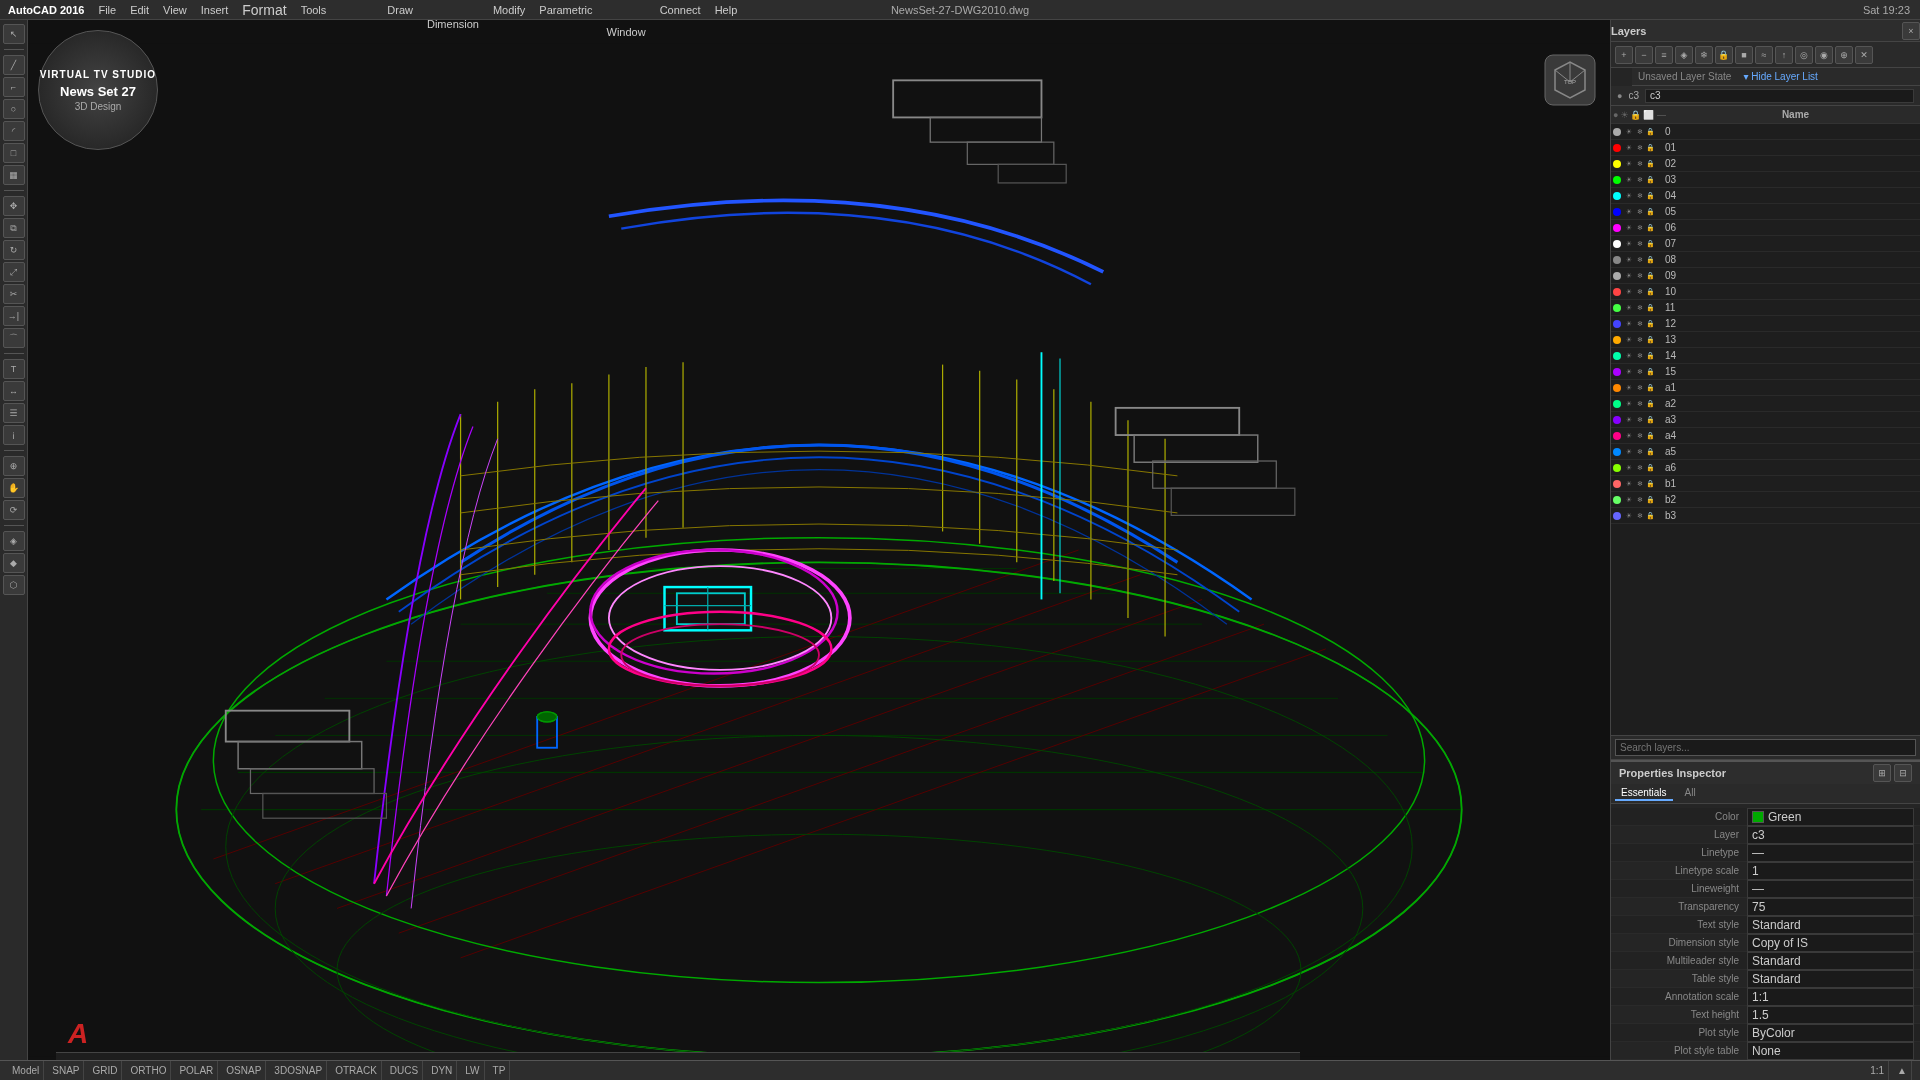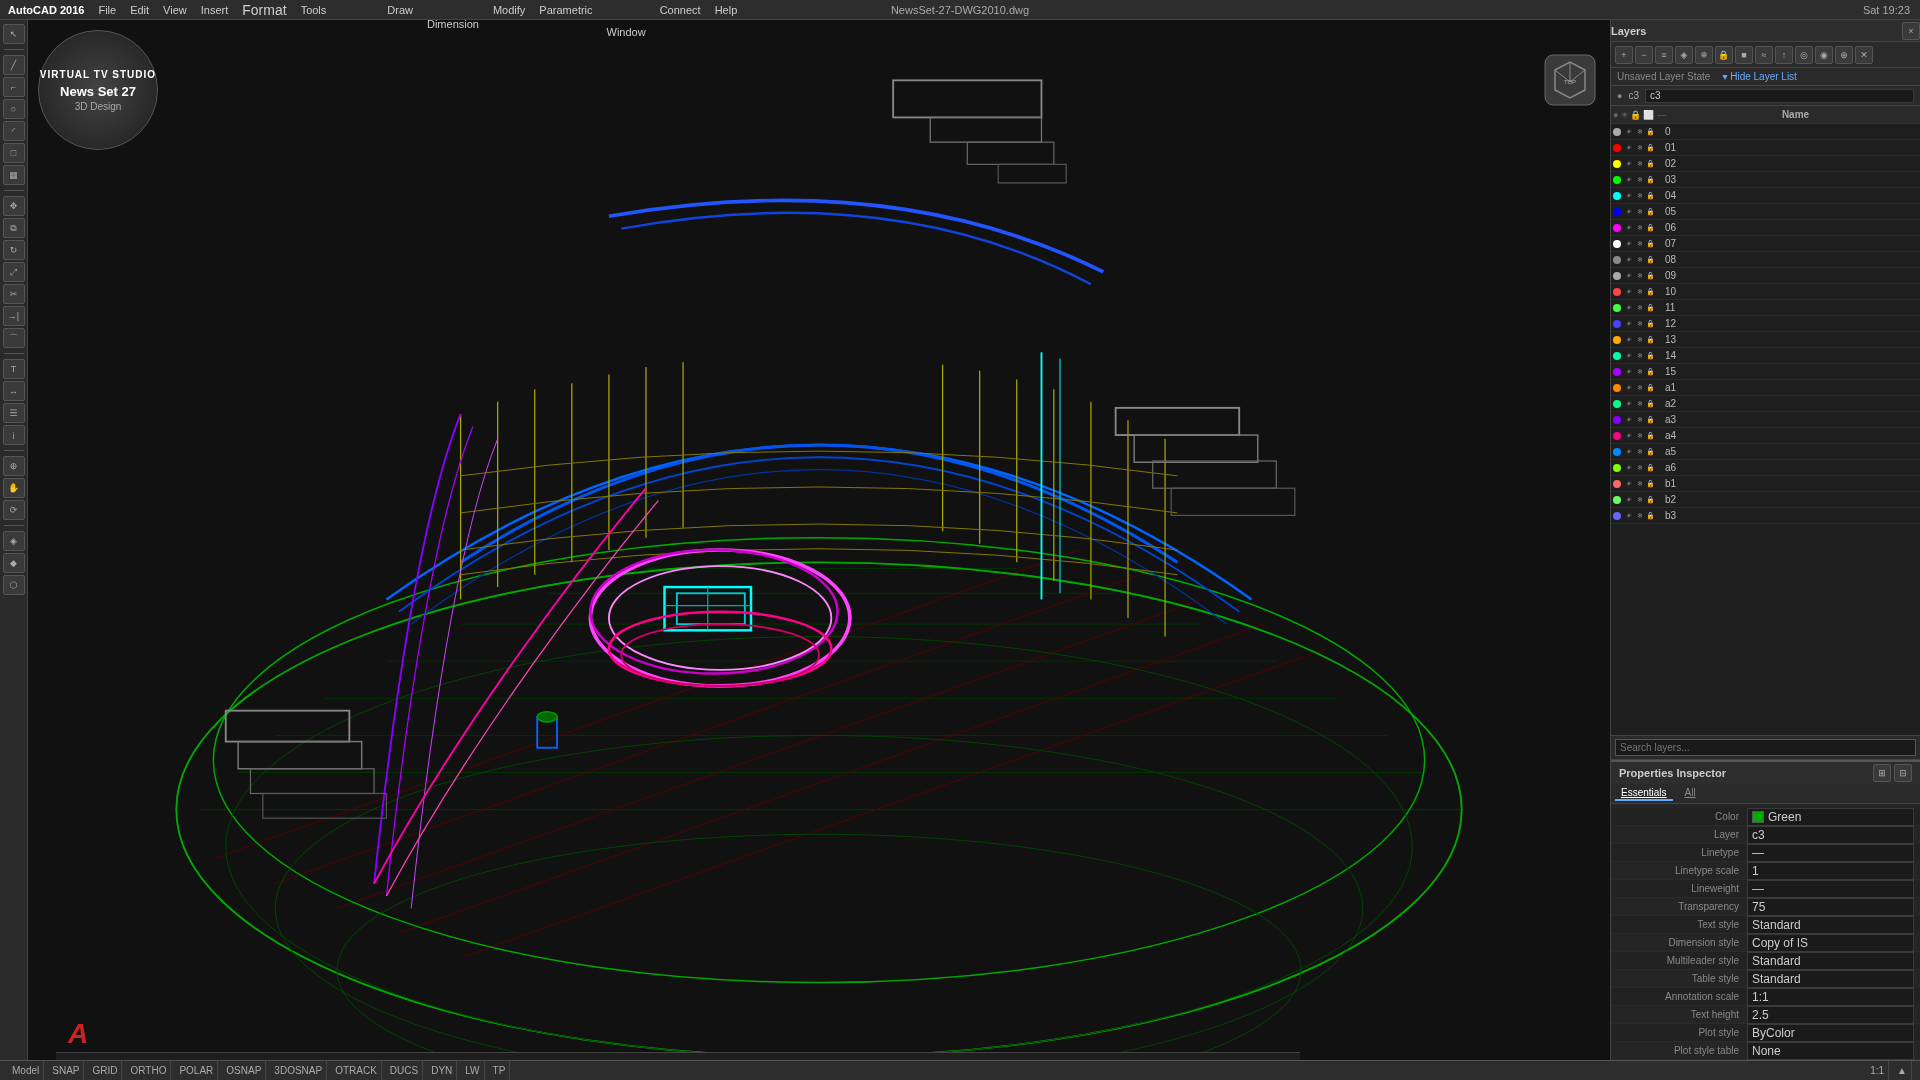--- a/index.html
+++ b/index.html
@@ -247,20 +247,21 @@
     }
 
     
     #layer-state {
       padding: 3px 6px;
       background: #2a2a2a;
       border-bottom: 1px solid #444;
       display: flex;
       align-items: center;
       gap: 4px;
+      margin-left: 21px;
     }
     #layer-state .state-label {
       color: #888;
       font-size: 10px;
     }
     #layer-state .hide-link {
       color: #6af;
       font-size: 10px;
       cursor: pointer;
       margin-left: 8px;
@@ -384,21 +385,20 @@
       padding: 2px 4px;
       gap: 6px;
       border-bottom: 1px solid #444;
     }
     .prop-tab {
       color: #888;
       font-size: 10px;
       padding: 1px 6px;
       cursor: pointer;
       border-bottom: 2px solid transparent;
-      text-decoration: underline;
     }
     .prop-tab.active {
       color: #fff;
       border-bottom: 2px solid #6af;
     }
 
     #properties-content {
       padding: 4px 0;
     }
     .prop-row {
@@ -983,21 +983,21 @@
         <div class="prop-row">
     <div class="prop-label">Table style</div>
     <div class="prop-value">Standard</div>
   </div>
         <div class="prop-row">
     <div class="prop-label">Annotation scale</div>
     <div class="prop-value">1:1</div>
   </div>
         <div class="prop-row">
     <div class="prop-label">Text height</div>
-    <div class="prop-value">2.5</div>
+    <div class="prop-value">1.5</div>
   </div>
         <div class="prop-row">
     <div class="prop-label">Plot style</div>
     <div class="prop-value">ByColor</div>
   </div>
         <div class="prop-row">
     <div class="prop-label">Plot style table</div>
     <div class="prop-value">None</div>
   </div>
         <div class="prop-row">

